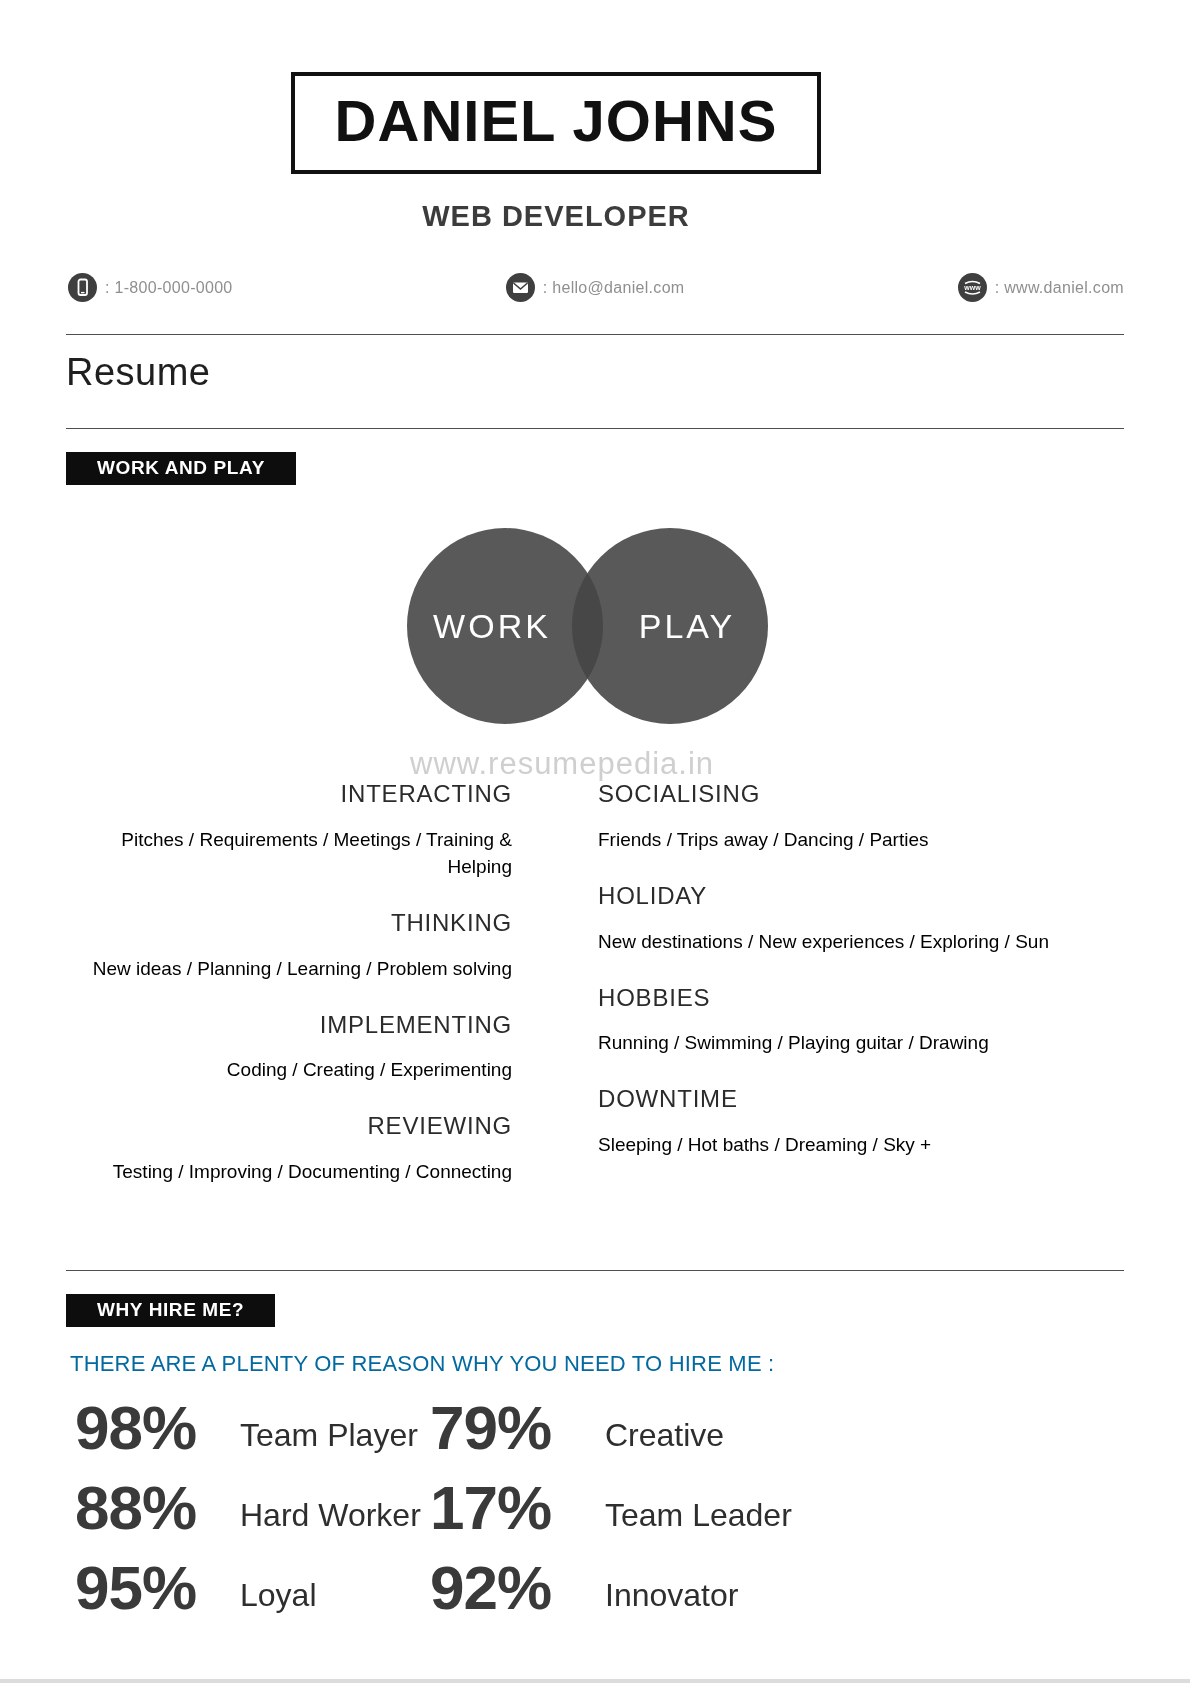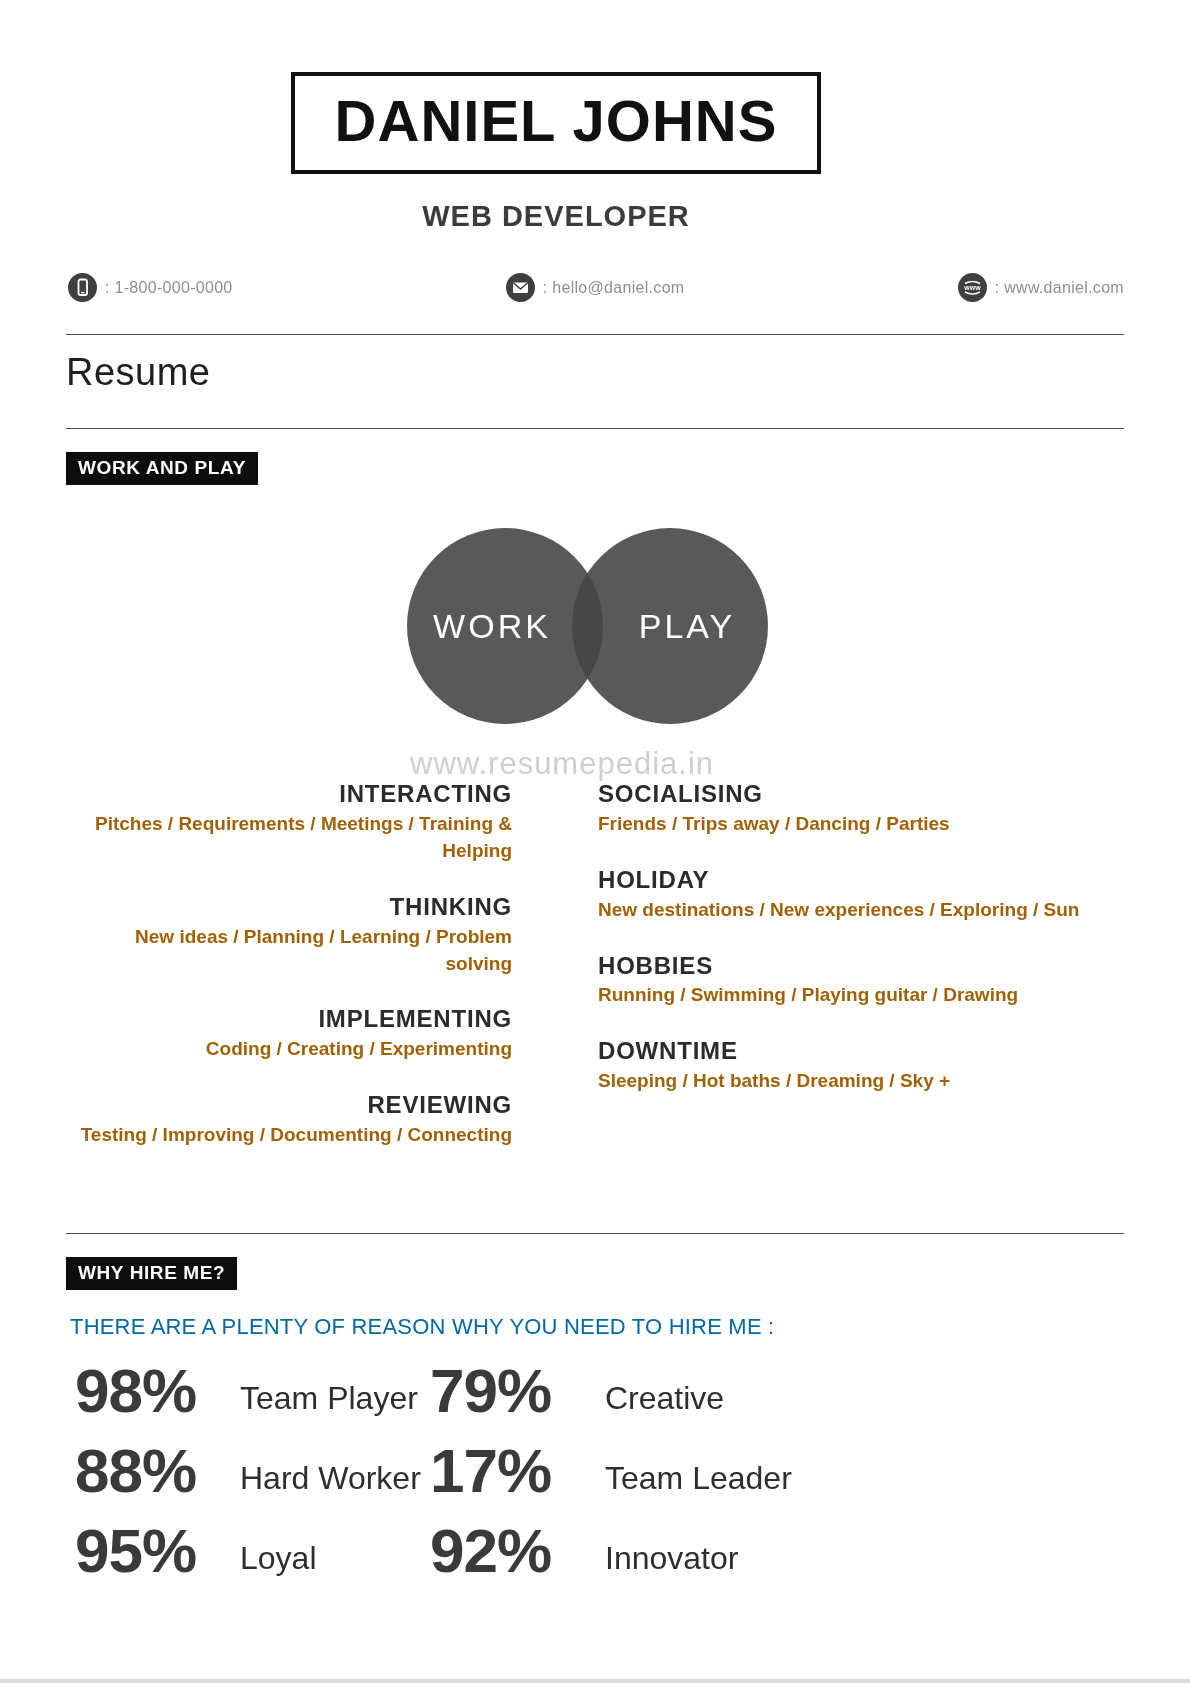--- a/index.html
+++ b/index.html
@@ -21,33 +21,33 @@
   .contact { margin-top:40px; padding:0 66px 0 68px; display:flex; justify-content:space-between; align-items:center;gap:12px; }
   .contact-item { display:flex; align-items:center; gap:8px; }
   .icon-circle { width:29px; height:29px; border-radius:50%; background:#3f3f3f; display:inline-flex; align-items:center; justify-content:center; flex:0 0 auto; }
   .icon-circle svg { width:29px; height:29px; display:block; }
   .contact-text { font-size:16px; color:#8f8f8f; letter-spacing:0.3px; white-space:nowrap; }
 
   
   .rule { border:none; border-top:1px solid #4f4f4f; margin:32px 66px 0; }
   .resume-title { margin:16px 0 0 66px; font-size:38px; font-weight:normal; color:#1f1f1f; letter-spacing:0.5px; }
   .rule-2 { margin-top:34px; }
-  .section-label { display:inline-block; background:#0d0d0d; color:#fff; font-size:19px; font-weight:bold; letter-spacing:0.6px; padding:5px 12px 6px; margin:23px 0 0 66px; }
+  .section-label { display:inline-block; background:#0d0d0d; color:#fff; font-size:19px; font-weight:bold; letter-spacing:0.6px; padding:5px 31px 6px; margin:23px 0 0 66px; }
 
   
   .venn { margin:43px 0 0 407px; width:364px; height:196px; }
   .venn text { font-family:"Liberation Sans", sans-serif; }
 
   
-  .wp-grid { margin:56px 66px 0; display:grid; grid-template-columns:446px 1fr; column-gap:86px;font-weight:bold; }
+  .wp-grid { margin:56px 66px 0; display:grid; grid-template-columns:446px 1fr; column-gap:86px; }
   .wp-col.left { text-align:right; }
   .wp-col.right { text-align:left; max-width:512px; }
   .wp-group { margin-bottom:28px; }
   .wp-heading { font-size:24px; color:#2b2b2b; letter-spacing:0.8px; line-height:1.2; }
-  .wp-items { font-size:19px; color:#a16207; line-height:1.42; margin-top:2px; }
+  .wp-items { font-size:19px; color:#000000; line-height:1.42; margin-top:18px; }
 
   .watermark { position:absolute; top:746px; left:410px; font-size:31px; color:#a8a8a8; opacity:0.55; letter-spacing:1px; }
 
   .rule-3 { margin-top:56px; }
 
   
   .intro { margin:24px 0 0 70px; font-size:22px; color:#0369a1; letter-spacing:0.2px; }
   .stats { margin:20px 66px 0 75px; display:grid; grid-template-columns:165px 190px 175px auto; row-gap:18px; align-items:center; }
   .stat-value { font-size:62px; font-weight:bold; color:#3a3a3a; letter-spacing:-1px; line-height:1; }
   .stat-label { font-size:32px; color:#2e2e2e; padding-top:14px; }

